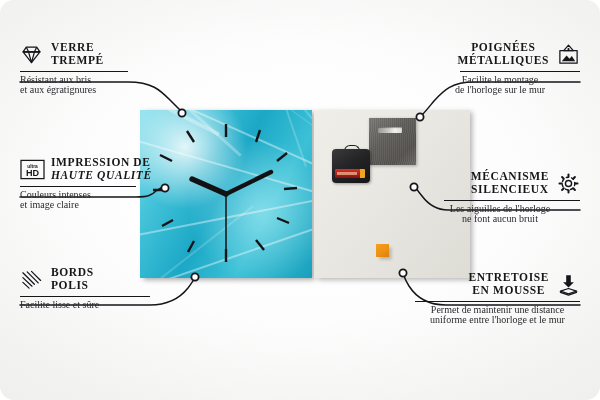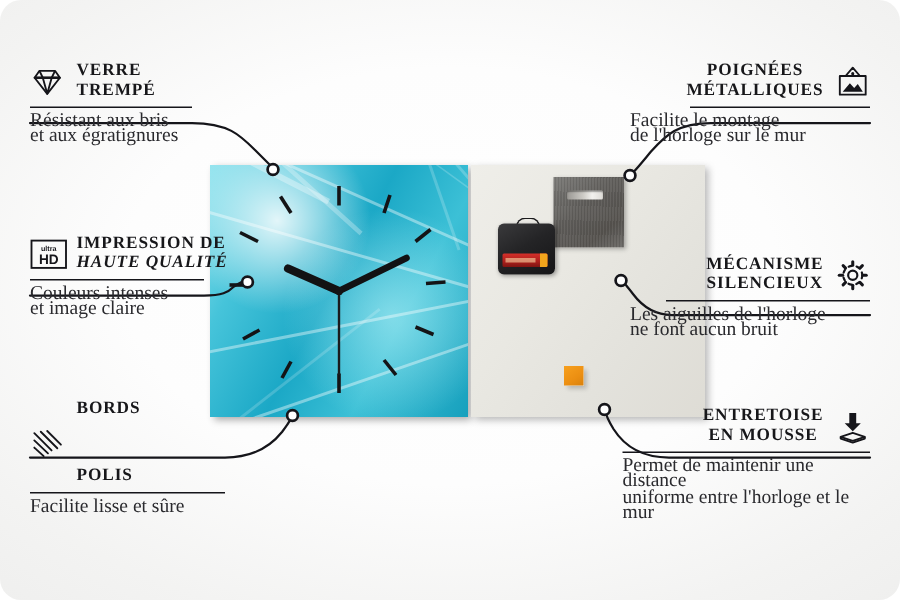--- a/index.html
+++ b/index.html
@@ -23,24 +23,24 @@
   .feat-title{
     font-family:"Liberation Serif", serif;
     font-weight:bold;letter-spacing:.6px;
     font-size:11.5px;line-height:13px;color:#17171a;
     text-transform:uppercase;
   }
   .feat-right .feat-title{text-align:center;}
   .feat-rule{height:0;border-top:1.1px solid #15151a;margin-top:4px;}
   .feat-sub{
     font-family:"Liberation Serif", serif;
-    font-size:13px;line-height:10.4px;color:#2a2a2e;
+    font-size:10px;line-height:10.4px;color:#2a2a2e;
     margin-top:3px;white-space:pre-line;
   }
-  .feat-right .feat-sub{text-align:left;}
+  .feat-right .feat-sub{text-align:center;}
   .feat-icon{width:23px;height:23px;flex:0 0 23px;display:block;}
   .feat-icon svg{display:block;}
 
   
   #product{position:absolute;left:140px;top:110px;width:330px;height:168px;}
   #clock-panel{
     position:absolute;left:0;top:0;width:172px;height:168px;
     background:
       radial-gradient(circle at 26% 22%, rgba(255,255,255,.85) 0%, rgba(255,255,255,0) 34%),
       radial-gradient(circle at 70% 60%, rgba(190,245,250,.55) 0%, rgba(190,245,250,0) 46%),
@@ -215,21 +215,21 @@
         <svg viewBox="0 0 24 24" width="23" height="23" fill="none" stroke="#15151a" stroke-width="1.3" stroke-linecap="round">
           <path d="M3 5 L15 17"></path>
             <path d="M3 10 L12.5 19"></path>
           <path d="M3 15 L9.5 21"></path>
             <path d="M7.5 4 L19 15.5"></path>
           <path d="M12 3.5 L21.5 13"></path>
         </svg>
       </span>
       <span>
         <span class="feat-title" style="display:block;">BORDS</span>
-        <span class="feat-title" style="display:block;margin-top:32px;">POLIS</span>
+        <span class="feat-title" style="display:block;">POLIS</span>
       </span>
     </div>
     <div class="feat-rule" style="width:130px;margin-left:0;"></div>
     <div class="feat-sub">Facilite lisse et sûre</div>
   </div>
 
   <div class="feature feat-right" style="left:420px;top:41px;width:160px;">
     <div class="feat-head">
       <span>
         <span class="feat-title" style="display:block;">POIGNÉES</span>

